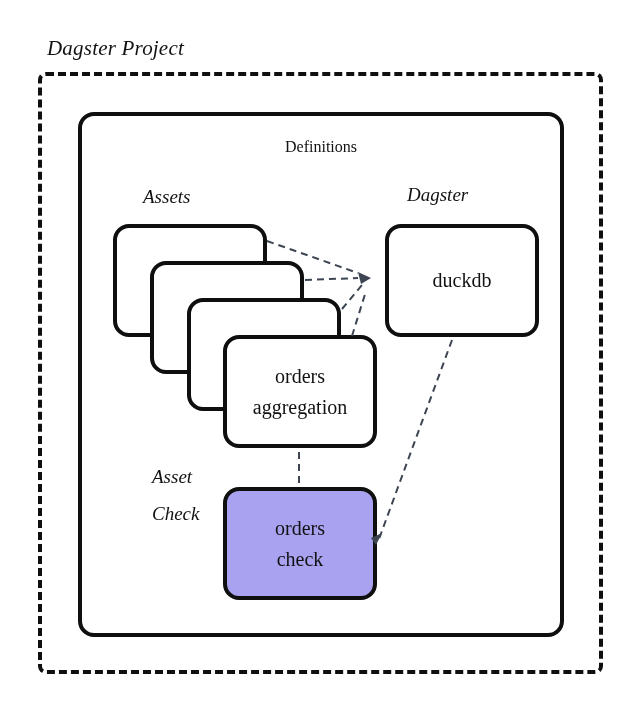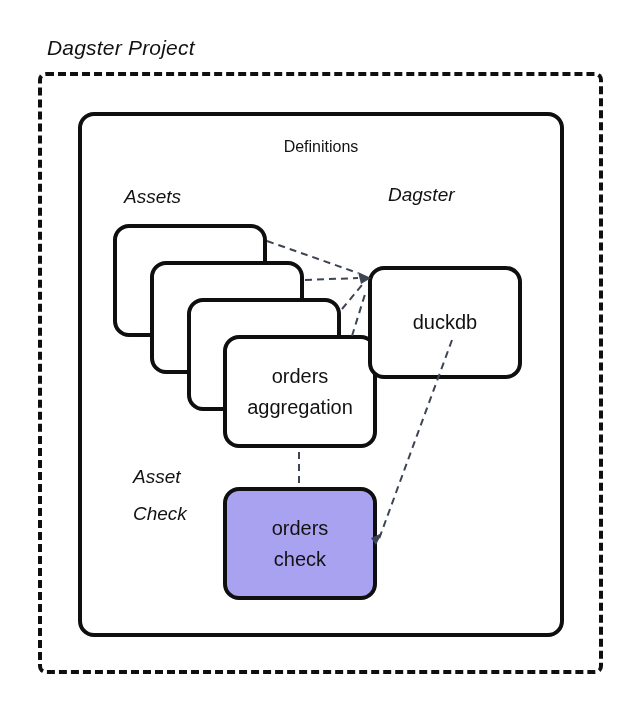--- a/index.html
+++ b/index.html
@@ -1,20 +1,20 @@
 <!DOCTYPE html>
 <html><head>
 <meta charset="utf-8">
 <style>
   html,body{margin:0;padding:0;background:#ffffff;}
   .canvas{
     position:relative;
     width:638px;height:713px;
     background:#ffffff;
-    font-family:Liberation Sans, sans-serif;
+    font-family:Liberation Serif, serif;
     color:#121212;
     overflow:hidden;
     border-radius:7px;
   }
   .project-label{
     position:absolute;left:47px;top:36px;
     font-size:21px;font-style:italic;font-weight:500;
     letter-spacing:0.2px;
   }
   .project-box{
@@ -27,37 +27,38 @@
     border:4px solid #0f0f0f;border-radius:16px;
     box-sizing:border-box;background:#ffffff;
   }
   .definitions-label{
     position:absolute;left:78px;top:138px;width:486px;
     text-align:center;font-size:16px;
   }
   .group-label{
     position:absolute;font-size:19px;font-style:italic;font-weight:500;
     white-space:pre-line;
+    margin-left:19px;
   }
   .assets-label{left:124px;top:186px;}
   .resource-label{left:388px;top:184px;}
   .asset-check-label{left:133px;top:458px;line-height:37px;}
   .card{
     position:absolute;width:154px;height:113px;
     border:4px solid #0f0f0f;border-radius:16px;
     box-sizing:border-box;background:#ffffff;
     display:flex;align-items:center;justify-content:center;
     text-align:center;font-size:20px;line-height:31px;
     white-space:pre-line;
   }
   .card1{left:113px;top:224px;z-index:1;}
   .card2{left:150px;top:261px;z-index:2;}
   .card3{left:187px;top:298px;z-index:3;}
   .card4{left:223px;top:335px;z-index:4;}
-  .duckdb{left:368px;top:224px;z-index:4;margin-top:42px;}
+  .duckdb{left:385px;top:224px;z-index:4;}
   .check{left:223px;top:487px;z-index:4;background:#a9a2f0;}
   .connectors{
     position:absolute;left:0;top:0;width:638px;height:713px;
     z-index:5;pointer-events:none;
   }
   .dash{
     fill:none;stroke:#3d4553;stroke-width:2;
     stroke-dasharray:7 5;
   }
   .arrow{fill:#3d4553;stroke:none;}

